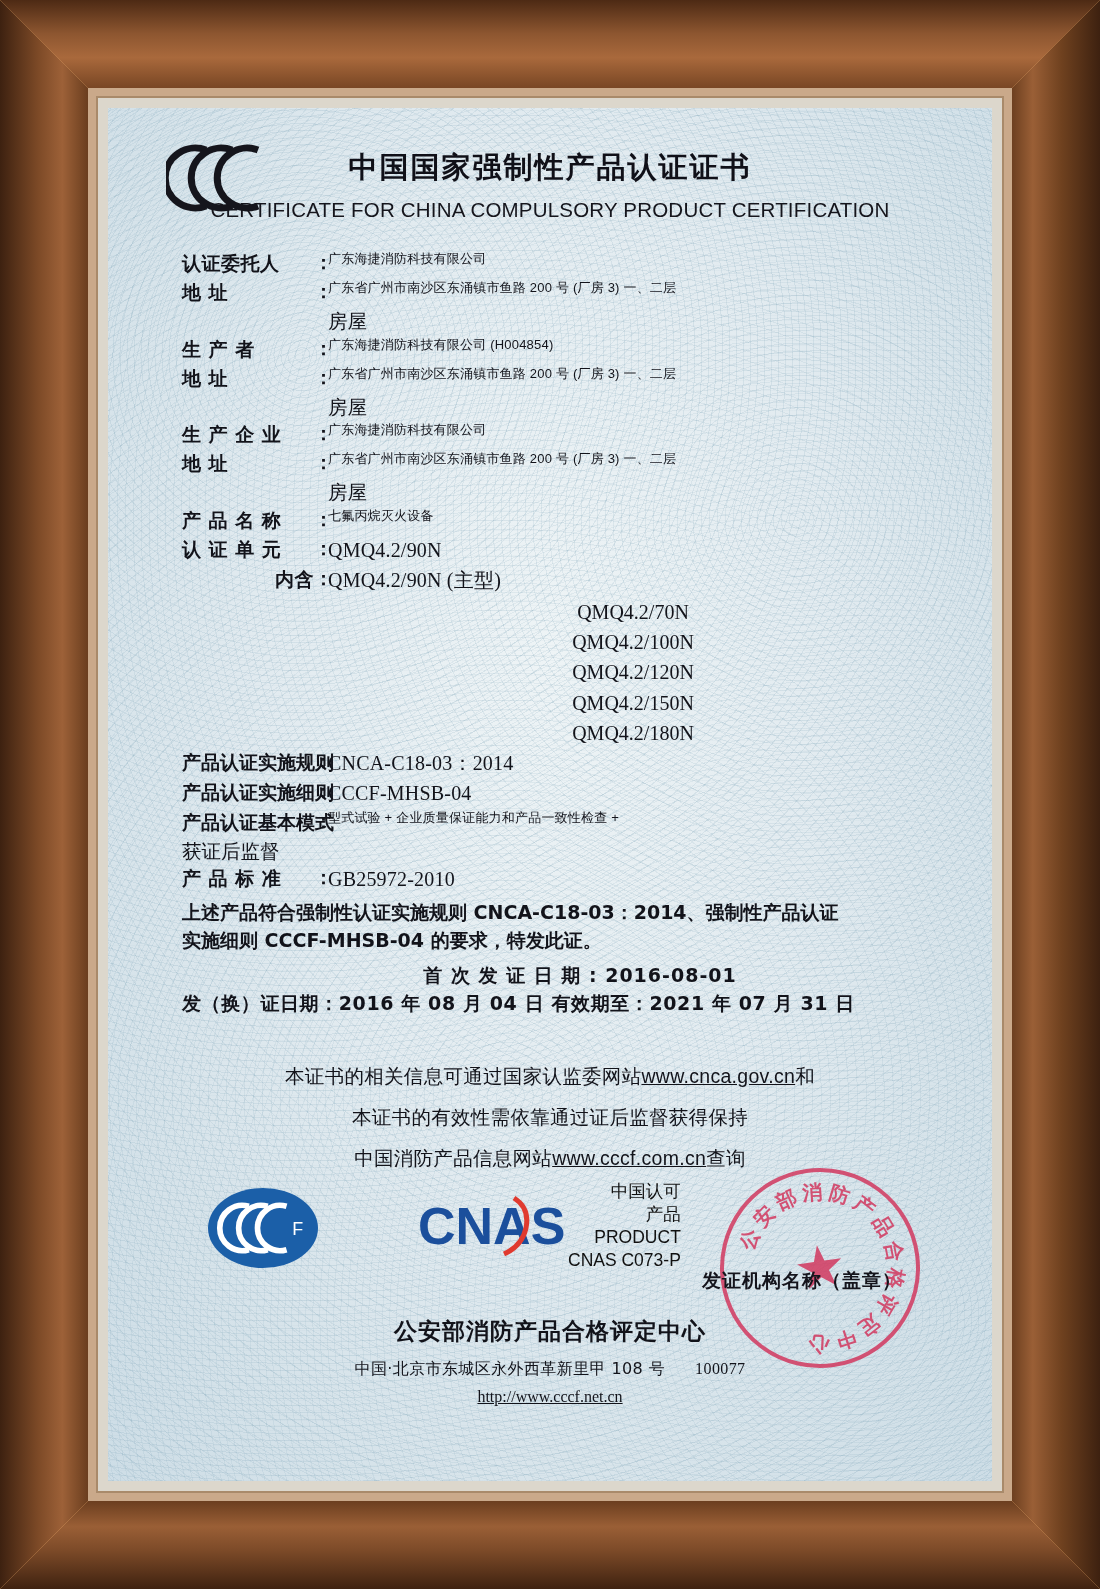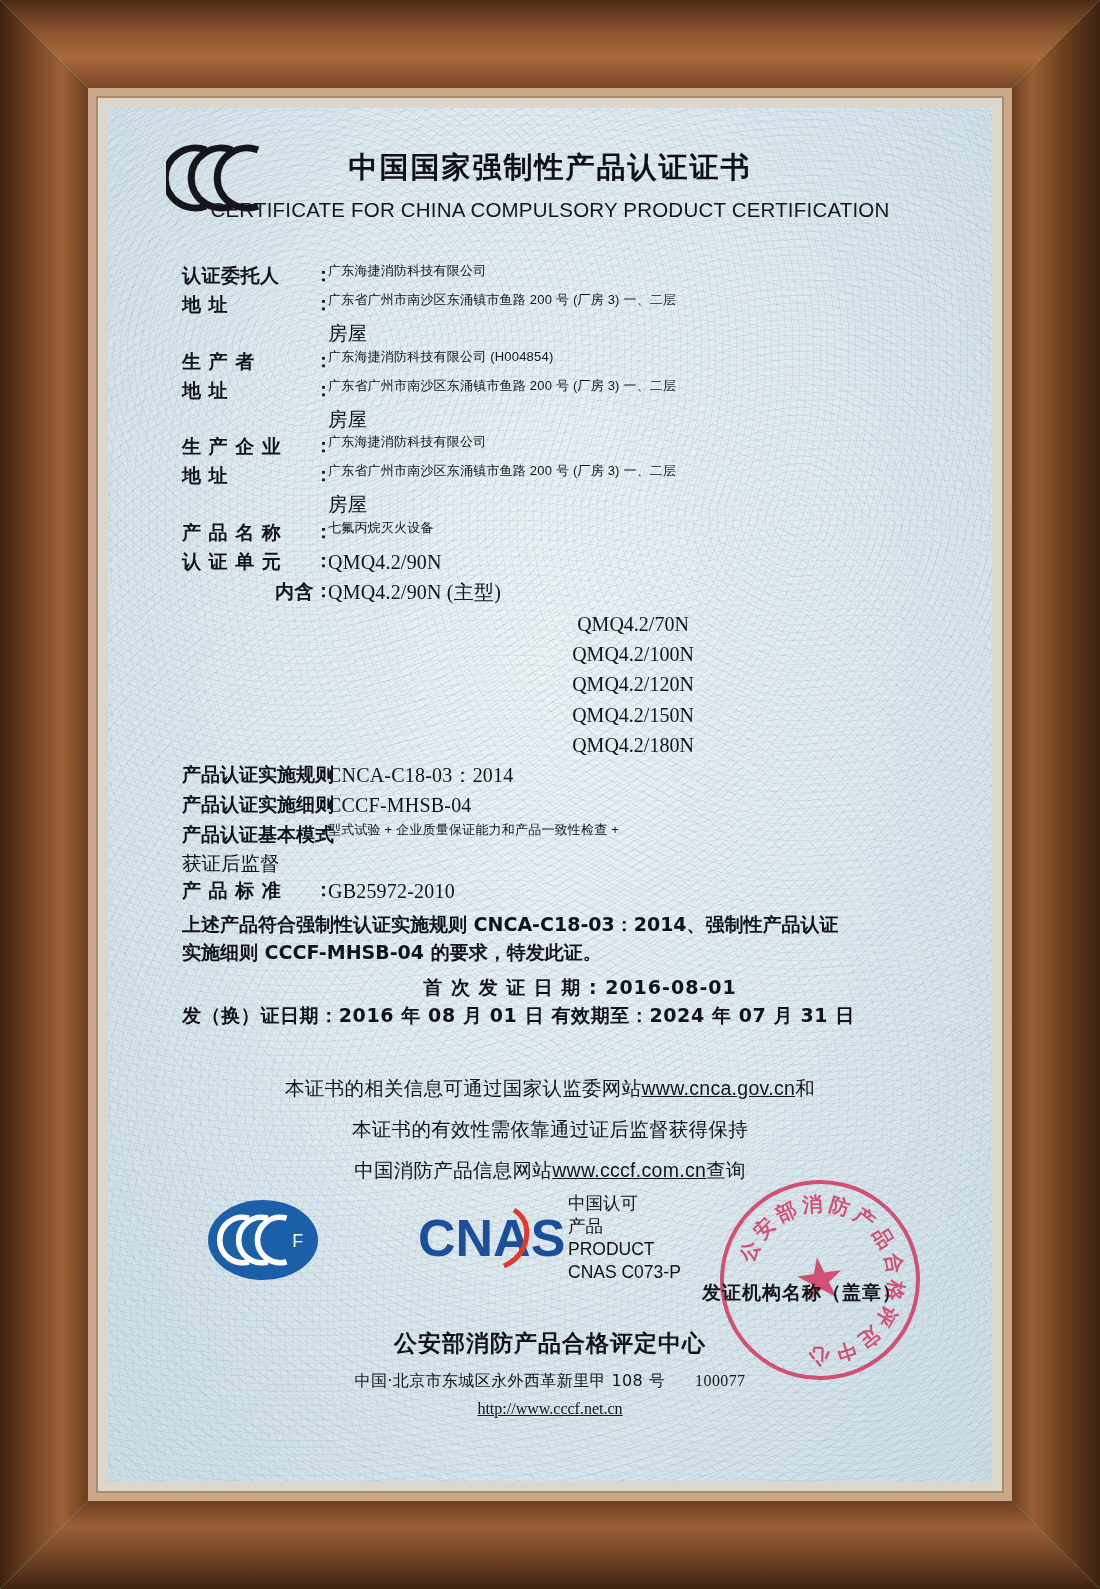--- a/index.html
+++ b/index.html
@@ -5,21 +5,21 @@
   * { box-sizing: border-box; }
   html, body { margin:0; padding:0; }
   body {
     width:1100px; height:1589px;
     font-family:"Liberation Serif", serif;
     background:#2b1a0f;
     overflow:hidden;
   }
   .frame-outer {
     position:absolute; inset:0;
-    background:#5eead4;
+    background:#fdba74;
   }
   
   .wood {
     position:absolute;
   }
   .wood-top {
     top:0; left:0; width:1100px; height:96px;
     background:linear-gradient(to bottom,#4d2a14 0%,#8d5630 35%,#a9693c 60%,#6c3d1e 100%);
     clip-path: polygon(0 0, 1100px 0, 1004px 96px, 96px 96px);
   }
@@ -97,21 +97,21 @@
   .cert-no {
     text-align:right;
     font-size:19px;
     margin-top:12px;
     padding-right:46px;
     font-family:"DejaVu Sans", sans-serif;
   }
   .cert-no .num { font-family:"Liberation Serif", serif; }
 
   
-  .fields { margin-top:20px; padding-left:44px; padding-right:24px; }
+  .fields { margin-top:8px; padding-left:44px; padding-right:24px; }
   .row { display:flex; align-items:flex-start; margin-bottom:2px; line-height:1.42; }
   .lbl {
     width:132px; flex:none;
     font-family:"DejaVu Sans", sans-serif;
     font-weight:bold;
     font-size:19px;
     letter-spacing:.5px;
     white-space:nowrap;
   }
   .lbl.sp { letter-spacing:0; }
@@ -188,20 +188,21 @@
   .cnas {
     position:absolute; left:232px; top:6px;
     width:190px; height:70px;margin-left:48px;
   }
   .cnas-text {
     position:absolute; left:430px; top:-6px;
     font-family:"Liberation Sans", sans-serif;
     font-size:17.5px;
     line-height:1.32;
     color:#111;
+    text-align:right;
   }
   .cnas-text .cn { font-family:"DejaVu Sans", sans-serif; }
 
   
   .seal {
     position:absolute;
     right:42px; top:-18px;
     width:200px; height:200px;
     border:4px solid #d2325a;
     border-radius:50%;
@@ -366,21 +367,21 @@
           <div class="lbl">产 品 标  准</div>
           <div class="colon">：</div>
           <div class="val serif">GB25972-2010</div>
         </div>
       </div>
 
       <div class="stmt">上述产品符合强制性认证实施规则 CNCA-C18-03：2014、强制性产品认证</div>
       <div class="stmt" style="margin-top:0;">实施细则 CCCF-MHSB-04 的要求，特发此证。</div>
 
       <div class="first-date">首 次 发 证 日 期 : 2016-08-01</div>
-      <div class="issue-date">发（换）证日期：2016 年 08 月 01 日   有效期至：2024 年 07 月 31 日</div>
+      <div class="issue-date">发（换）证日期：2016 年 08 月 04 日   有效期至：2021 年 07 月 31 日</div>
 
       <div class="notes">
         <div class="note">
           <span>本证书的相关信息可通过国家认监委网站</span><span class="u">www.cnca.gov.cn</span><span>和</span>
         </div>
         <div class="note">本证书的有效性需依靠通过证后监督获得保持</div>
         <div class="note">
           <span>中国消防产品信息网站</span><span class="u">www.cccf.com.cn</span><span>查询</span>
         </div>
       </div>

